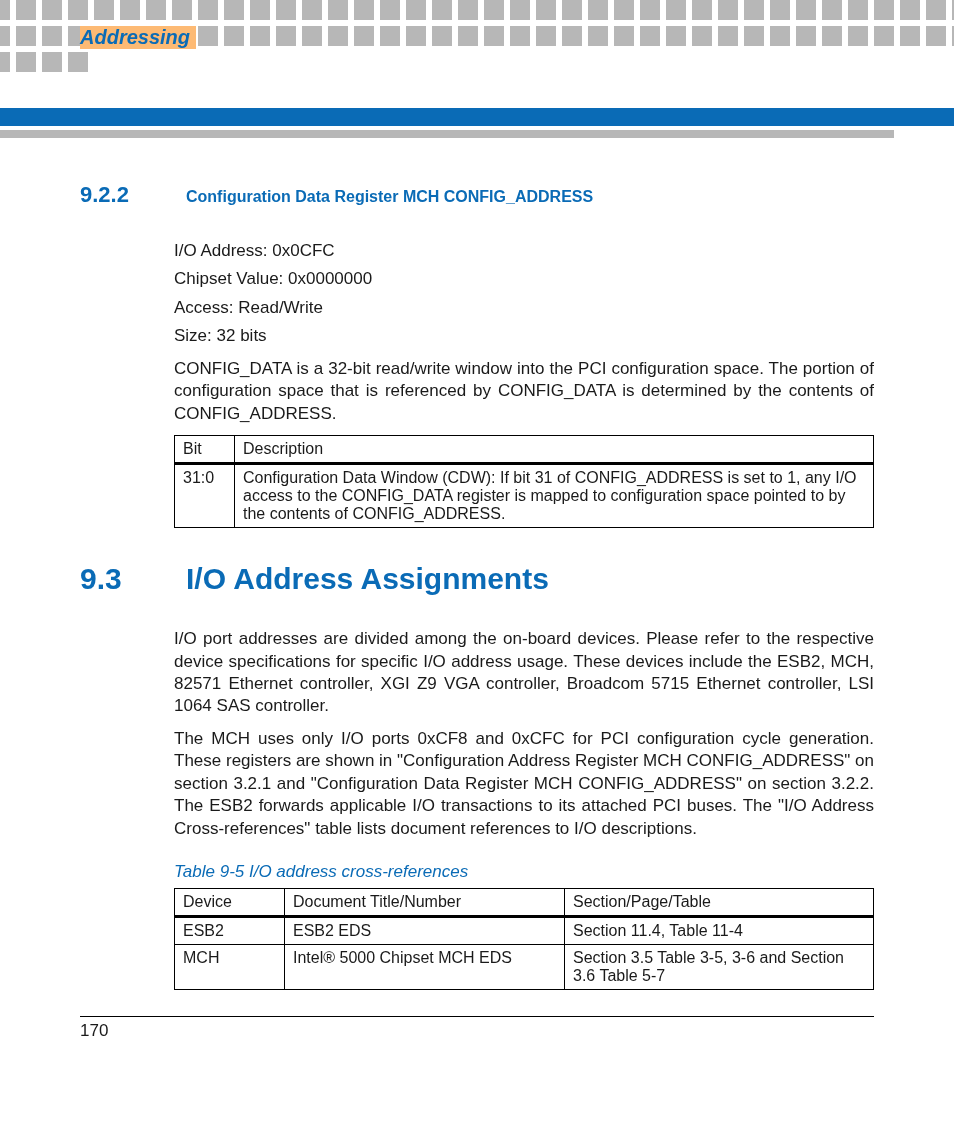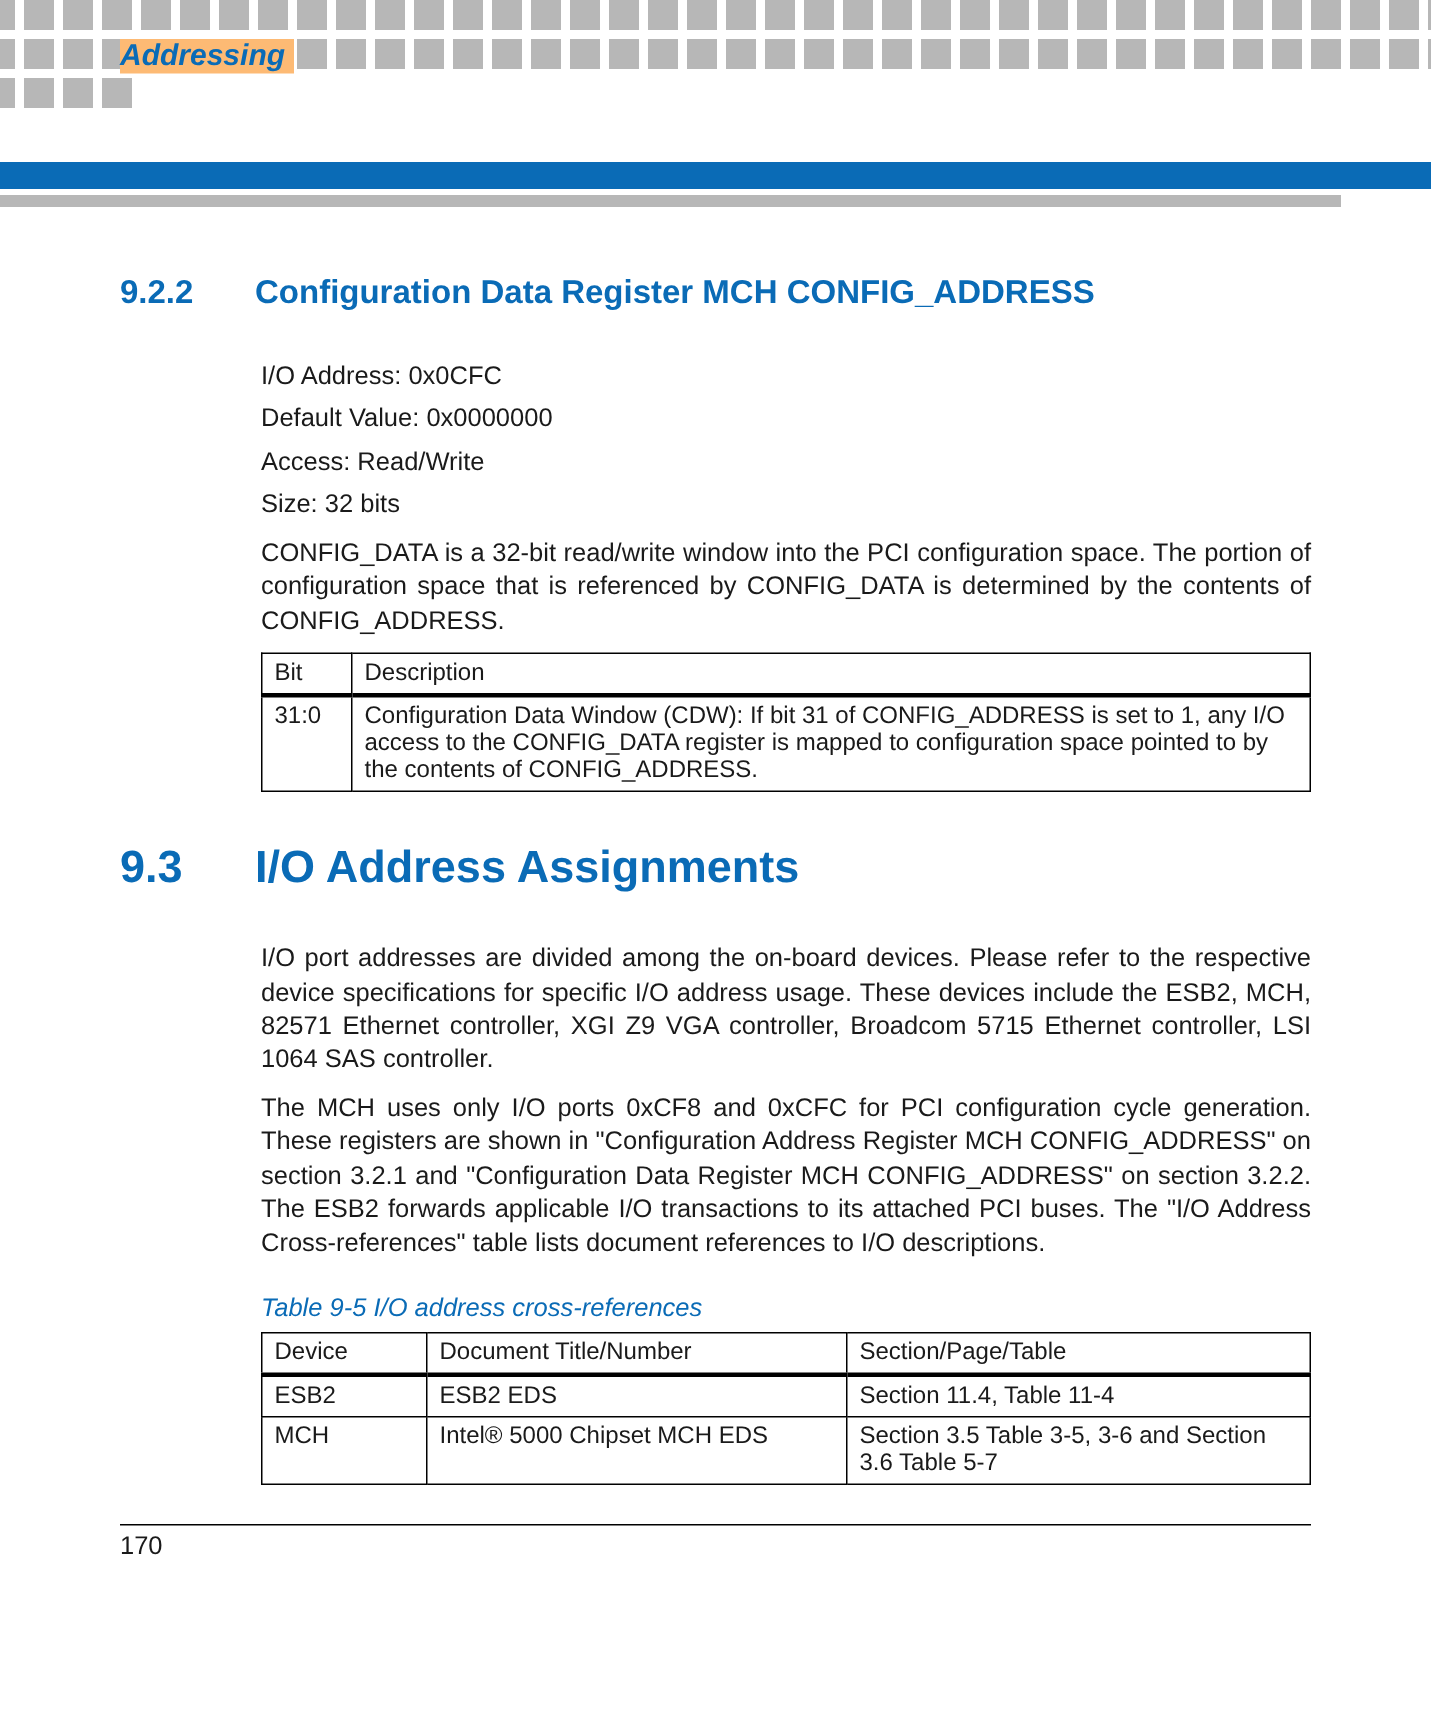--- a/index.html
+++ b/index.html
@@ -15,23 +15,23 @@
   .sqrow { position: absolute; left: -10px; right: 0; white-space: nowrap; font-size: 0; }
   .sq { display: inline-block; width: 20px; height: 20px; background: #b7b7b7; margin-right: 6px; }
   .chapter-label {
     position: absolute; left: 80px; top: 26px;
     font-weight: 700; font-style: italic; color: #0a6bb6; font-size: 20px;
     background: #fdba74; padding: 0 6px 0 0;
   }
   .blue-bar { height: 18px; background: #0a6bb6; margin: 18px 0 0 0; }
   .gray-bar { height: 8px; background: #b7b7b7; margin-top: 4px; width: calc(100% - 60px); }
   .content { padding: 36px 80px 0 80px; }
-  .sec { display: flex; align-items: baseline; gap: 28px; margin-top: 8px; }
+  .sec { display: flex; align-items: baseline; gap: 44px; margin-top: 8px; }
   .secnum { font-weight: 700; color: #0a6bb6; font-size: 22px; min-width: 62px; font-style: normal; }
-  .sectitle { font-weight: 700; color: #0a6bb6; font-size: 22px; }
+  .sectitle { font-weight: 700; color: #0a6bb6; font-size: 16px; }
   .sec-h1 .secnum, .sec-h1 .sectitle { font-size: 30px; }
   .body-indent { margin-left: 94px; margin-top: 32px; }
   p { font-size: 17px; line-height: 1.32; margin: 10px 0; text-align: justify; }
   p.tight { margin: 6px 0; }
   .table-caption { color: #0a6bb6; font-style: italic; font-size: 17px; margin: 22px 0 6px 0; }
   table { border-collapse: collapse; width: 100%; font-size: 16px; border-radius: 10px; }
   th, td { border: 1px solid #000; padding: 4px 8px; text-align: left; vertical-align: top; }
   thead tr { border-bottom: 3px solid #000; }
   thead th { font-weight: 400; border-bottom-width: 3px; }
   tbody td.bitcol { width: 60px; }
@@ -66,21 +66,21 @@
 
   <div class="content">
 
     <div class="sec">
       <span class="secnum">9.2.2</span>
       <span class="sectitle">Configuration Data Register MCH CONFIG_ADDRESS</span>
     </div>
 
     <div class="body-indent">
       <p class="tight">I/O Address: 0x0CFC</p>
-      <p class="tight">Default Value: 0x0000000</p>
+      <p class="tight">Chipset Value: 0x0000000</p>
       <p class="tight">Access: Read/Write</p>
       <p class="tight">Size: 32 bits</p>
       <p>CONFIG_DATA is a 32-bit read/write window into the PCI configuration space. The portion of configuration space that is referenced by CONFIG_DATA is determined by the contents of CONFIG_ADDRESS.</p>
 
       <table>
         <thead>
           <tr>
             <th>Bit</th>
             <th>Description</th>
           </tr>

